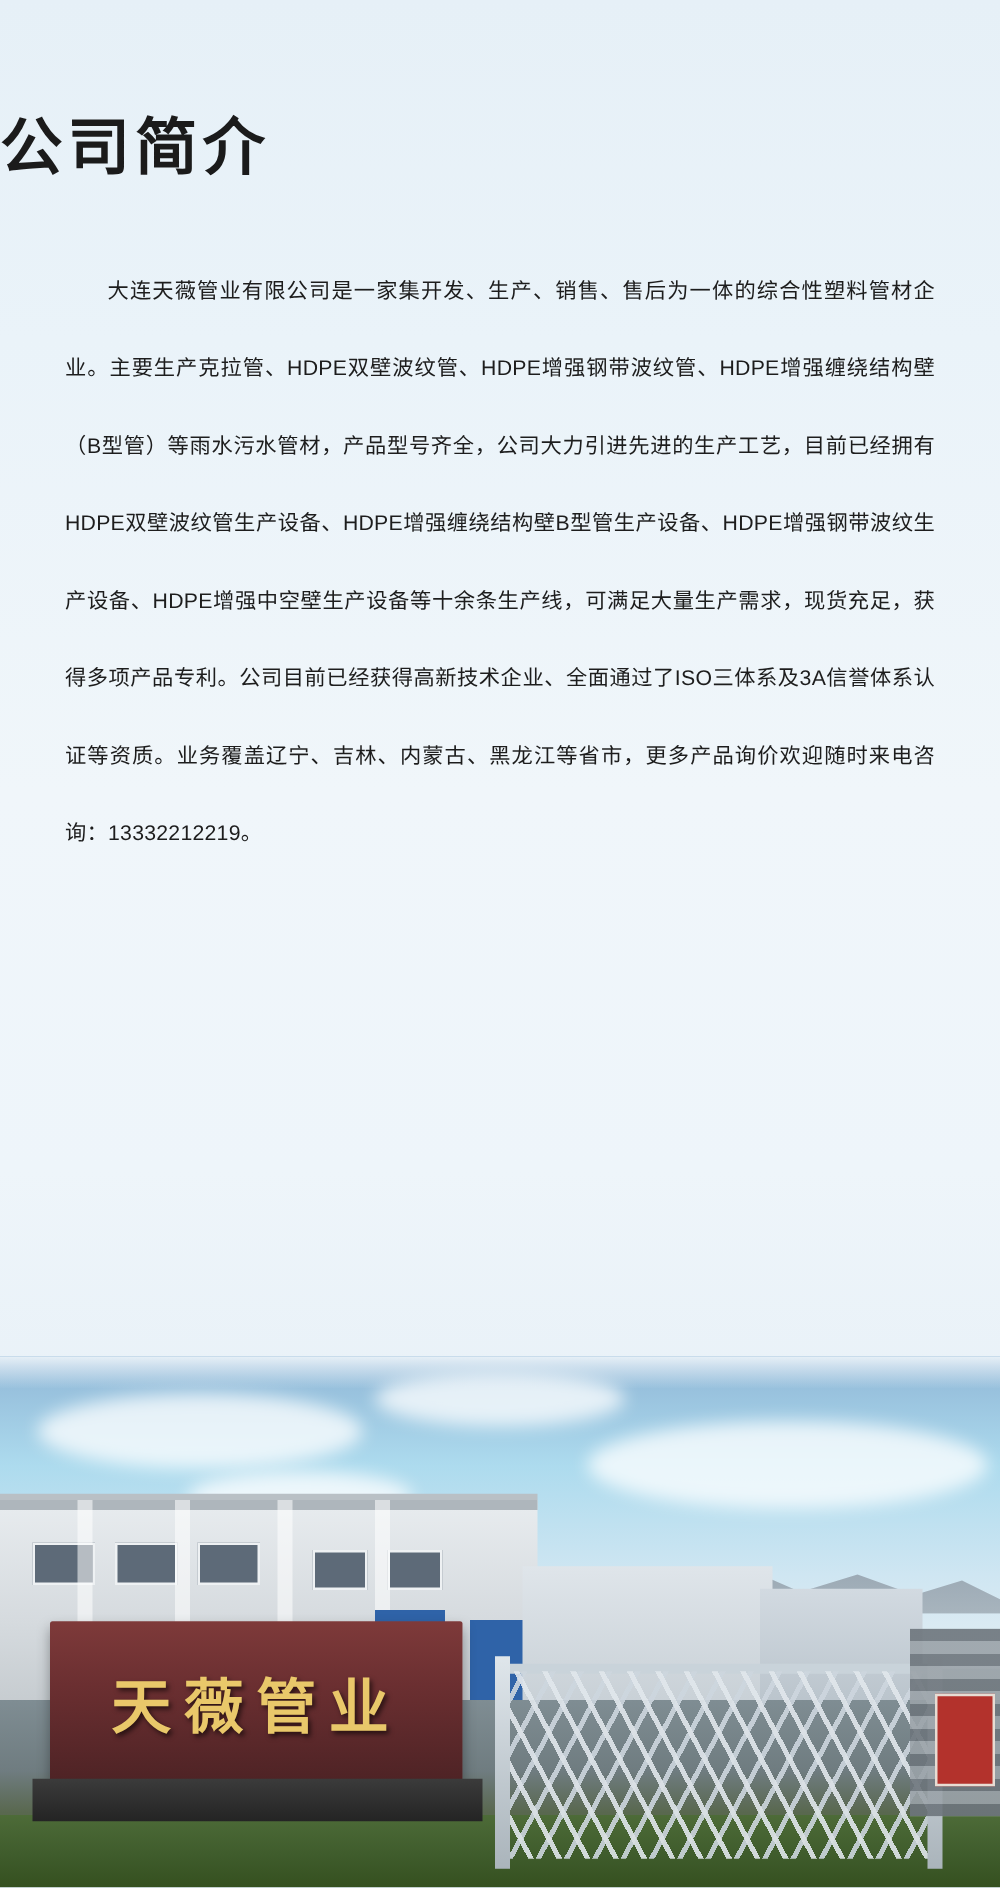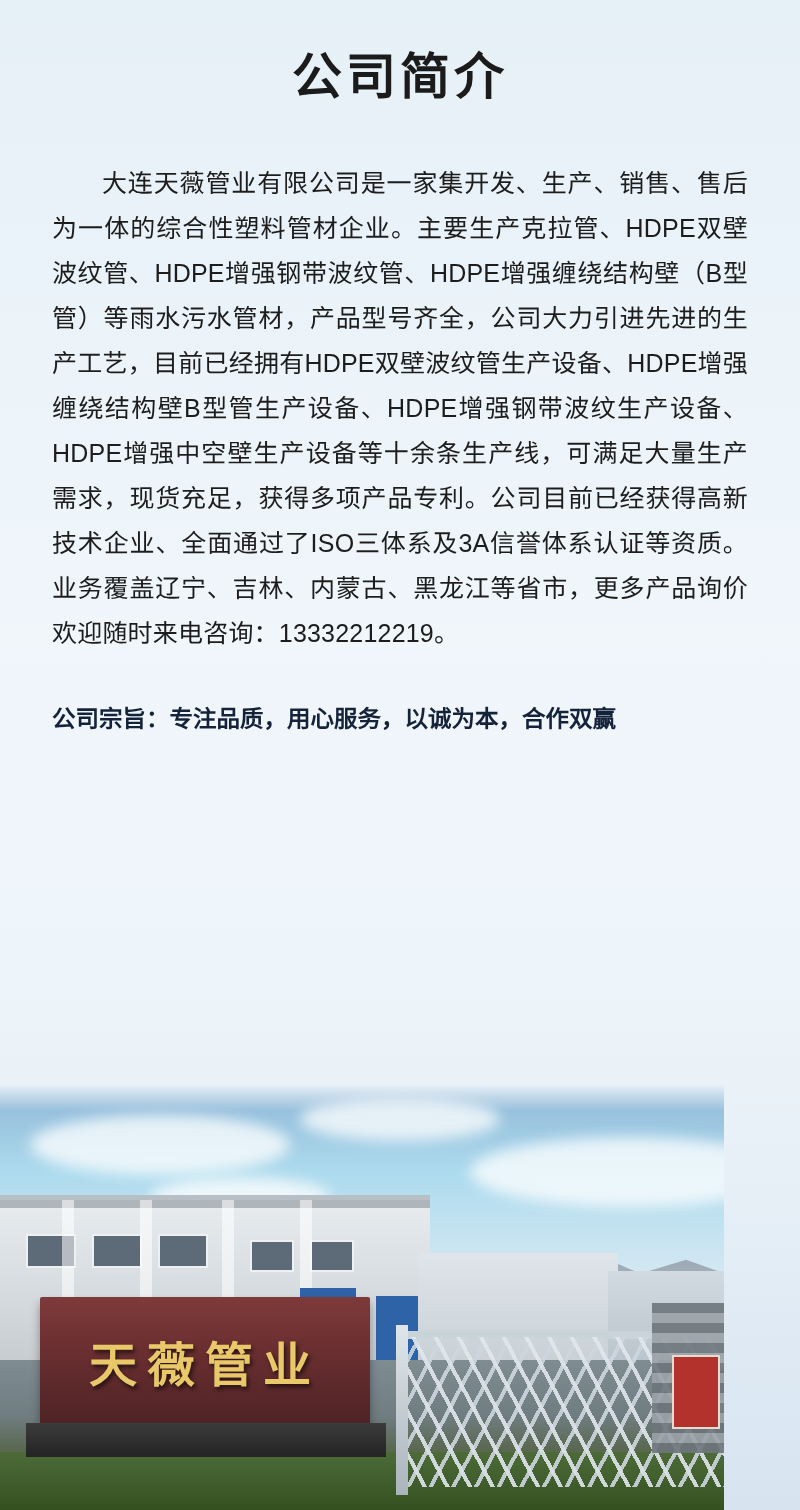--- a/index.html
+++ b/index.html
@@ -18,43 +18,43 @@
     position: relative;
     width: 800px;
     height: 1510px;
     background: linear-gradient(180deg, #e6f0f7 0%, #eaf3f9 18%, #f0f6fa 42%, #eef5fa 62%, #e7f0f7 78%, #dfeaf4 88%, #d7e4f0 100%);
     overflow: hidden;
   }
 
   
   .header {
     padding-top: 50px;
-    text-align: center;
+    margin-top: 41px;
   }
   .title-cn {
     font-size: 50px;
     font-weight: bold;
     color: #1b1b1b;
     letter-spacing: 4px;
     line-height: 1.1;
     margin: 0;
   }
   .title-en {
     margin-top: 14px;
     font-size: 19px;
     letter-spacing: 3.2px;
     color: #9aa0a6;
     font-weight: normal;
   }
 
   
   .content {
     margin: 56px 52px 0 52px;
-    font-size: 25px;
-    line-height: 45px;
+    font-size: 17px;
+    line-height: 62px;
     color: #1d1d1d;
     text-align: justify;
     letter-spacing: 0.2px;
   }
   .content p {
     margin: 0;
     text-indent: 2em;
   }
   .content p + p {
     margin-top: 0;
@@ -65,21 +65,21 @@
     font-weight: bold;
     color: #15233a;
     line-height: 38px;
   }
 
   
   .photo {
     position: absolute;
     left: 0;
     bottom: 0;
-    width: 724px;
+    width: 800px;
     height: 425px;
     overflow: hidden;
     background: linear-gradient(180deg, #a8c6de 0%, #b8d0e2 30%, #cbd9e2 55%, #9fae9a 75%, #6d7d5c 100%);
   }
   .sky {
     position: absolute;
     left: 0; top: 0;
     width: 800px; height: 250px;
     background: linear-gradient(180deg, #8fb6d6 0%, #addbee 35%, #cfe6f2 70%, #e3eef3 100%);
   }
@@ -231,21 +231,20 @@
 <div class="page">
 
   <div class="header">
     <h1 class="title-cn">公司简介</h1>
   </div>
 
   <div class="content">
     <p>大连天薇管业有限公司是一家集开发、生产、销售、售后为一体的综合性塑料管材企业。主要生产克拉管、HDPE双壁波纹管、HDPE增强钢带波纹管、HDPE增强缠绕结构壁（B型管）等雨水污水管材，产品型号齐全，公司大力引进先进的生产工艺，目前已经拥有HDPE双壁波纹管生产设备、HDPE增强缠绕结构壁B型管生产设备、HDPE增强钢带波纹生产设备、HDPE增强中空壁生产设备等十余条生产线，可满足大量生产需求，现货充足，获得多项产品专利。公司目前已经获得高新技术企业、全面通过了ISO三体系及3A信誉体系认证等资质。业务覆盖辽宁、吉林、内蒙古、黑龙江等省市，更多产品询价欢迎随时来电咨询：13332212219。</p>
   </div>
 
-  <div class="motto">公司宗旨：专注品质，用心服务，以诚为本，合作双赢</div>
 
   <div class="photo">
     <div class="sky"></div>
     <div class="cloud c1"></div>
     <div class="cloud c2"></div>
     <div class="cloud c3"></div>
     <div class="cloud c4"></div>
     <div class="mountains"></div>
 
     <div class="building">

